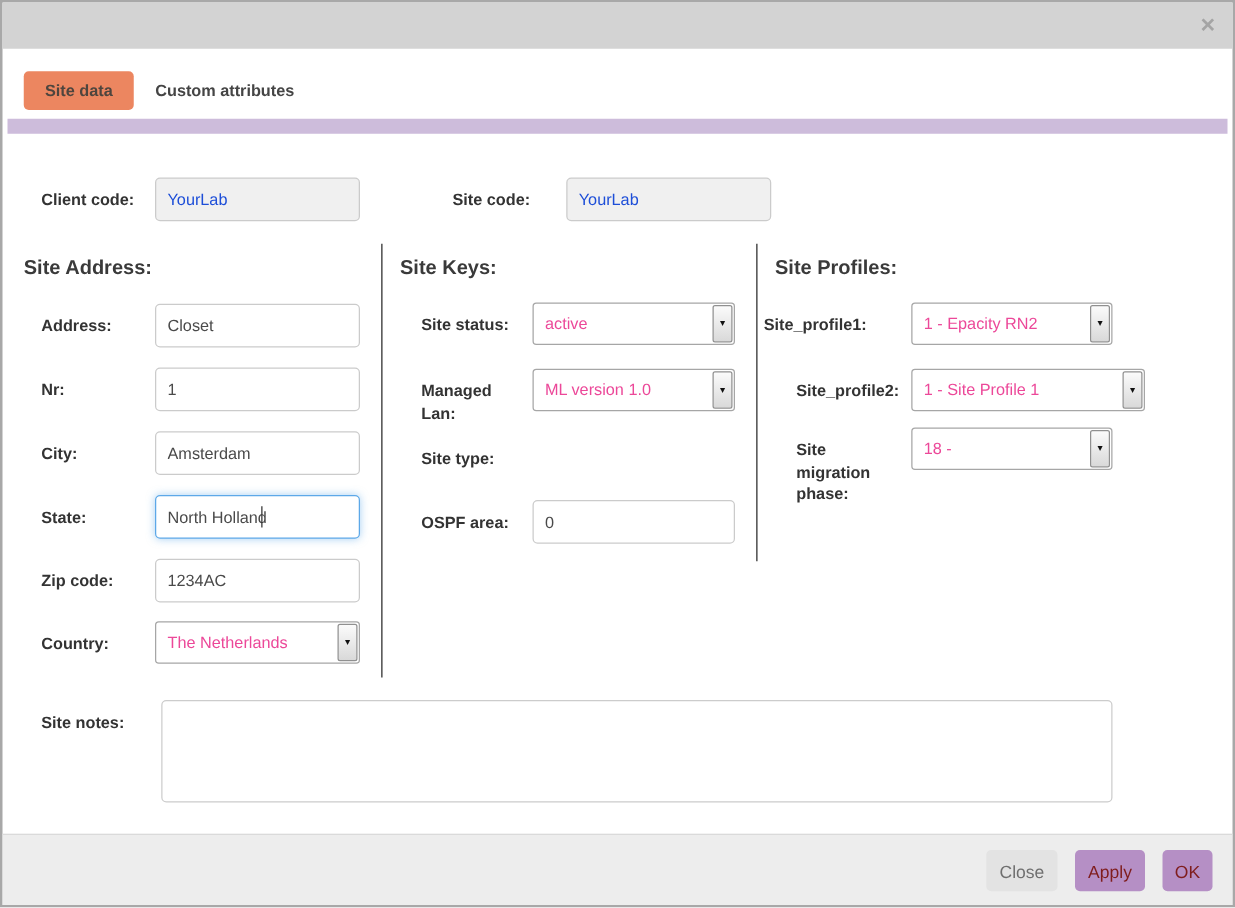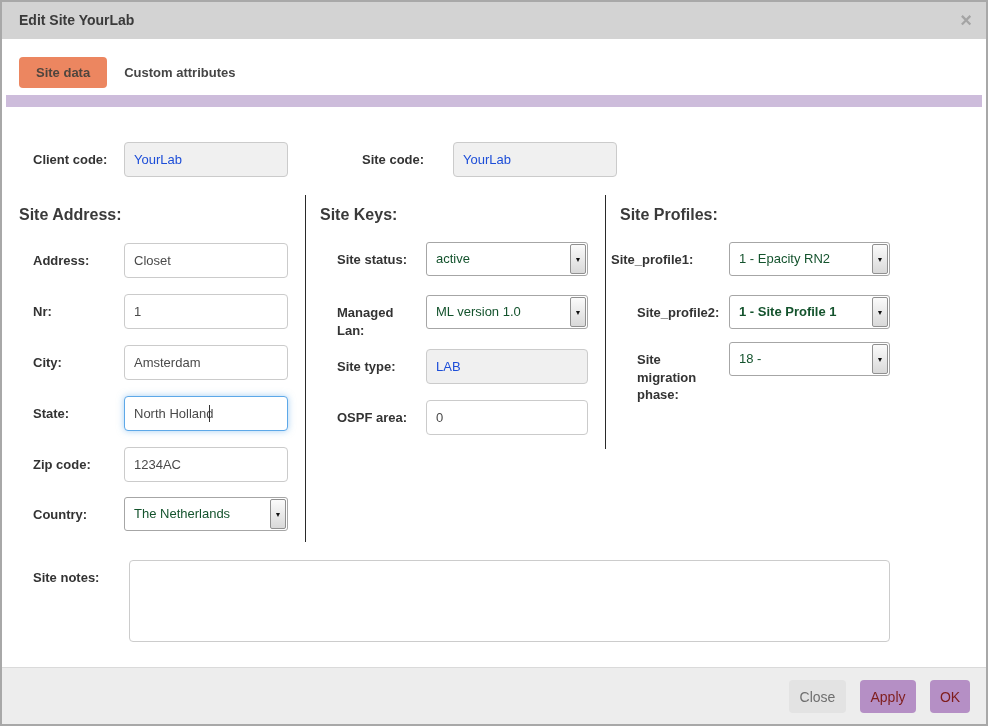--- a/index.html
+++ b/index.html
@@ -19,42 +19,41 @@
   .lbl{position:absolute;font-size:13px;font-weight:bold;color:#333;line-height:1.35;}
   .heading{position:absolute;top:204px;font-size:16px;font-weight:bold;color:#3a3a3a;}
   
   .inp{position:absolute;height:35px;width:164px;border:1px solid #cbcbcb;border-radius:4px;background:#fff;
        font-size:13px;color:#4a4a4a;padding:0 9px;outline:none;}
   .inp.gray{background:#f0f0f0;color:#1d4ed8;}
   .inp.focused{border-color:#5da8e8;box-shadow:0 0 7px rgba(93,168,232,.55);}
   .caret{position:absolute;width:1px;height:17px;background:#333;}
   
   .sel{position:absolute;height:34px;border:1px solid #a6a6a6;border-radius:3px;background:#fff;cursor:pointer;}
-  .sel-value{position:absolute;left:9px;top:0;line-height:32px;font-size:13px;color:#14532d;white-space:nowrap;}
+  .sel-value{position:absolute;left:9px;top:0;line-height:32px;font-size:13px;color:#ec4899;white-space:nowrap;}
   .sel-btn{position:absolute;right:1px;top:1px;bottom:1px;width:16px;background:linear-gradient(180deg,#fbfbfb,#d9d9d9);
            border:1px solid #909090;border-radius:2px;display:flex;align-items:center;justify-content:center;
            font-size:7px;color:#111;}
   
   .vdiv{position:absolute;width:1px;background:#2a2a2a;}
   
   .notes{position:absolute;left:127px;top:558px;width:761px;height:82px;border:1px solid #ccc;border-radius:4px;
          resize:none;outline:none;font-size:13px;color:#4a4a4a;padding:6px 9px;}
   
   .footer{position:absolute;left:0;right:0;bottom:0;height:57px;background:#ededed;border-top:1px solid #dadada;}
   .btn{position:absolute;top:12px;height:33px;border:none;border-radius:4px;font-size:14px;cursor:pointer;}
   .btn.gray{background:#e3e3e3;color:#6f6f6f;}
   .btn.purple{background:#b58fc5;color:#7f1d1d;}
 </style>
 </head>
 <body>
 
 <div class="dialog">
 
   <div class="titlebar">
-    <span class="title">Edit Site YourLab</span>
     <span class="close-x">×</span>
   </div>
 
   <div class="tabs">
     <span class="tab active">Site data</span>
     <span class="tab inactive">Custom attributes</span>
   </div>
   <div class="accentbar"></div>
 
   <span class="lbl" style="left:31px;top:149px;">Client code:</span>
@@ -97,33 +96,32 @@
     <span class="sel-btn">▼</span>
   </div>
 
   <span class="lbl" style="left:335px;top:302px;width:70px;">Managed Lan:</span>
   <div class="sel" style="left:424px;top:293px;width:162px;">
     <span class="sel-value">ML version 1.0</span>
     <span class="sel-btn">▼</span>
   </div>
 
   <span class="lbl" style="left:335px;top:356px;">Site type:</span>
-  <input class="inp gray" style="left: 424px; top: 347px; width: 162px;" value="LAB">
 
   <span class="lbl" style="left:335px;top:407px;">OSPF area:</span>
   <input class="inp" style="left: 424px; top: 398px; width: 162px;" value="0">
 
   <span class="lbl" style="left:609px;top:249px;width:90px;">Site_profile1:</span>
   <div class="sel" style="left:727px;top:240px;width:161px;padding-left:45px;">
     <span class="sel-value">1 - Epacity RN2</span>
     <span class="sel-btn">▼</span>
   </div>
 
   <span class="lbl" style="left:635px;top:302px;width:90px;">Site_profile2:</span>
-  <div class="sel" style="left:727px;top:293px;width:161px;font-weight:bold;">
+  <div class="sel" style="left:727px;top:293px;width:187px;">
     <span class="sel-value">1 - Site Profile 1</span>
     <span class="sel-btn">▼</span>
   </div>
 
   <span class="lbl" style="left:635px;top:349px;width:66px;">Site migration phase:</span>
   <div class="sel" style="left:727px;top:340px;width:161px;">
     <span class="sel-value">18 -</span>
     <span class="sel-btn">▼</span>
   </div>
 

